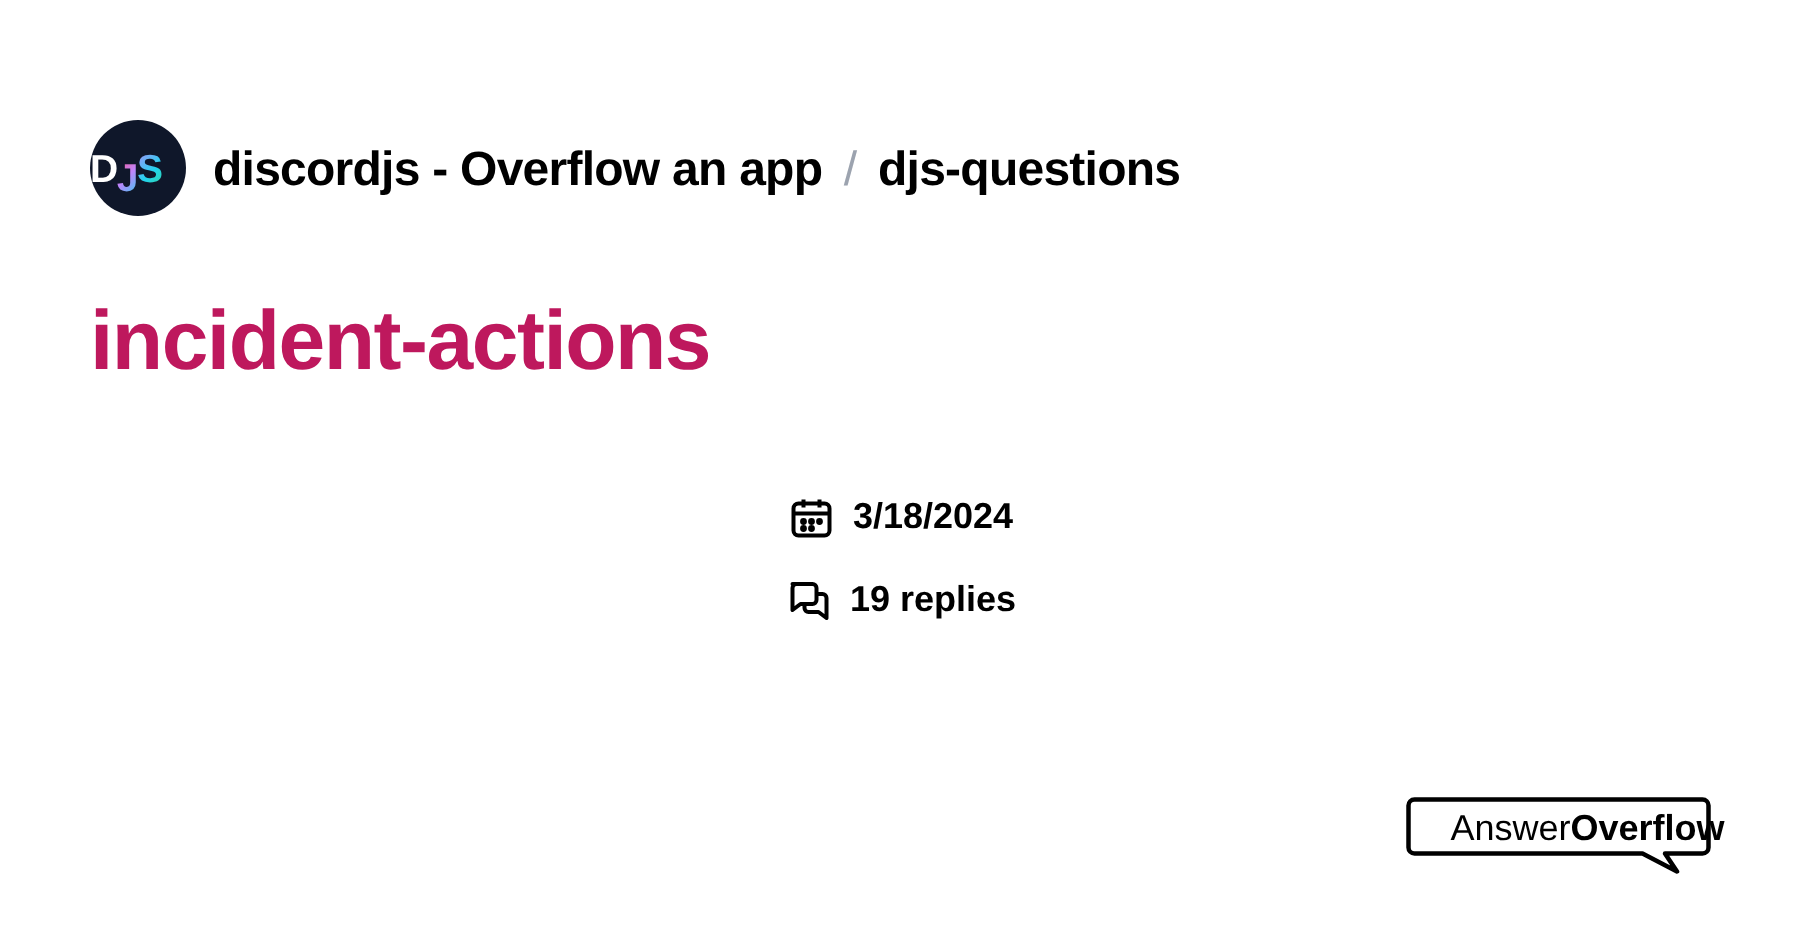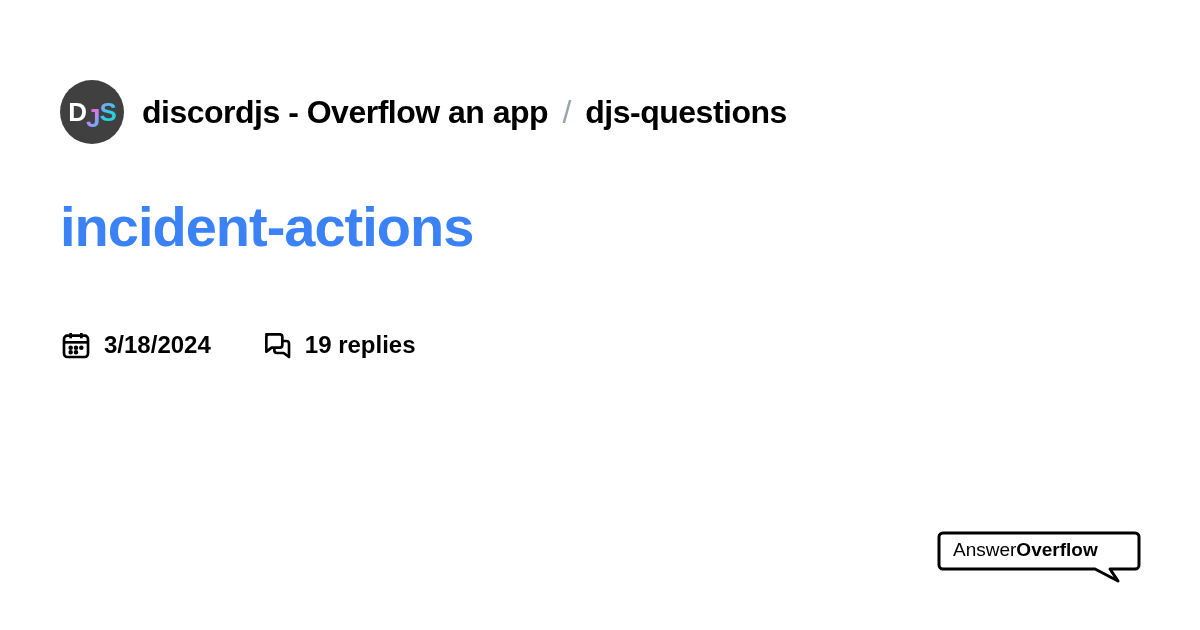--- a/index.html
+++ b/index.html
@@ -18,24 +18,23 @@
     .breadcrumb-row {
       display: flex;
       align-items: center;
       gap: 18px;
       margin-bottom: 50px;
     }
     .avatar {
       width: 64px;
       height: 64px;
       border-radius: 50%;
-      background: #404040;
+      background: #0f172a;
       display: flex;
       align-items: center;
-      justify-content: center;
       position: relative;
       overflow: hidden;
     }
     .avatar-text {
       font-weight: 800;
       font-size: 26px;
       letter-spacing: -1px;
     }
     .avatar-d {
       color: #ffffff;
@@ -62,28 +61,29 @@
     }
     .breadcrumb-sep {
       font-size: 32px;
       font-weight: 400;
       color: #9ca3af;
       margin: 0 6px;
     }
     .title {
       font-size: 56px;
       font-weight: 900;
-      color: #3b82f6;
+      color: #be185d;
       letter-spacing: -1px;
       margin-bottom: 70px;
     }
     .meta-row {
       display: flex;
       align-items: center;
-      gap: 50px;
+      gap: 23px;
+      flex-direction: column;
     }
     .meta-item {
       display: flex;
       align-items: center;
       gap: 12px;
     }
     .meta-icon {
       width: 32px;
       height: 32px;
       stroke: #000;
@@ -100,24 +100,24 @@
       bottom: 45px;
       right: 55px;
       display: flex;
       align-items: center;
     }
     .brand svg {
       width: 210px;
       height: 60px;
     }
     .brand-text {
-      font-size: 19px;
+      font-size: 24px;
       font-weight: 400;
       position: absolute;
-      left: 18px;
+      left: 32px;
       top: 14px;
     }
     .brand-answer {
       font-weight: 400;
     }
     .brand-overflow {
       font-weight: 800;
     }
   </style>
 </head>

